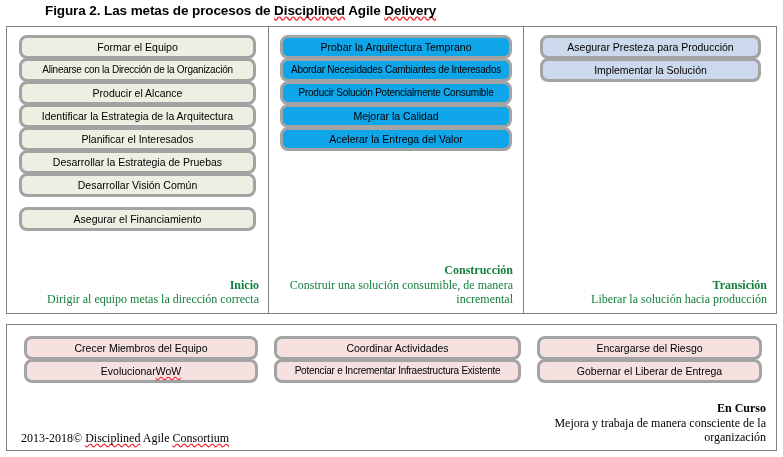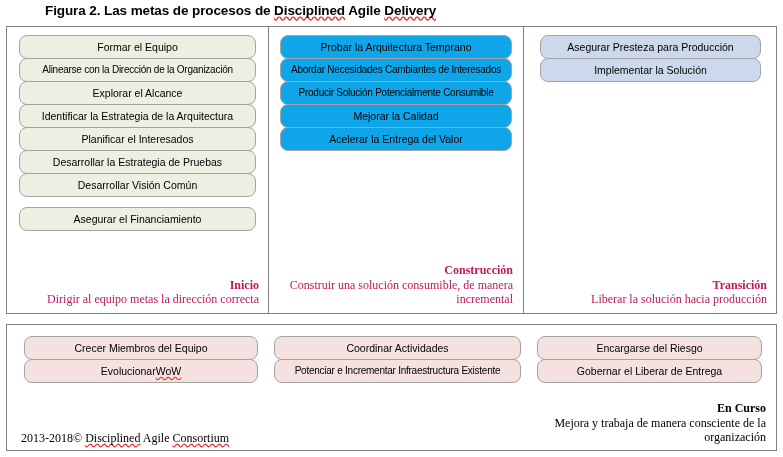--- a/index.html
+++ b/index.html
@@ -89,21 +89,21 @@
   #col-transition   .goal-stack { padding: 0 16px; }
 
   
   .goal {
     position: relative;
     display: flex;
     align-items: center;
     justify-content: center;
     height: 24px;
     margin-bottom: -1px;
-    border: 1px solid #a3a3a3;
+    border: 3px solid #a3a3a3;
     border-radius: 8px;
     font-size: 10.5px;
     line-height: 1;
     text-align: center;
     white-space: nowrap;
     color: #000;
     box-sizing: border-box;
   }
   .goal.gap-above { margin-top: 11px; }
 
@@ -116,21 +116,21 @@
 
   
   .phase-caption {
     position: absolute;
     right: 8px;
     bottom: 5px;
     text-align: right;
     font-family: "Liberation Serif", serif;
     font-size: 12px;
     line-height: 1.22;
-    color: #be185d;
+    color: #15803d;
   }
   #col-inception .phase-caption    { right: 9px;  bottom: 6px; }
   #col-construction .phase-caption { right: 10px; bottom: 6px; }
   #col-transition .phase-caption   { right: 10px; bottom: 6px; }
   .phase-name {
     font-weight: bold;
     display: block;
   }
   .phase-desc {
     display: block;
@@ -172,21 +172,21 @@
 
 <div class="panel" id="panel-phases">
 
   <div class="divider" id="divider-1"></div>
   <div class="divider" id="divider-2"></div>
 
   <div class="column" id="col-inception">
     <div class="goal-stack">
       <div class="goal green">Formar el Equipo</div>
       <div class="goal green tight">Alinearse con la Dirección de la Organización</div>
-      <div class="goal green">Explorar el Alcance</div>
+      <div class="goal green">Producir el Alcance</div>
       <div class="goal green">Identificar la Estrategia de la Arquitectura</div>
       <div class="goal green">Planificar el Interesados</div>
       <div class="goal green">Desarrollar la Estrategia de Pruebas</div>
       <div class="goal green">Desarrollar Visión Común</div>
       <div class="goal green gap-above">Asegurar el Financiamiento</div>
     </div>
     <div class="phase-caption">
       <span class="phase-name">Inicio</span>
       <span class="phase-desc">Dirigir al equipo metas la dirección correcta</span>
     </div>

